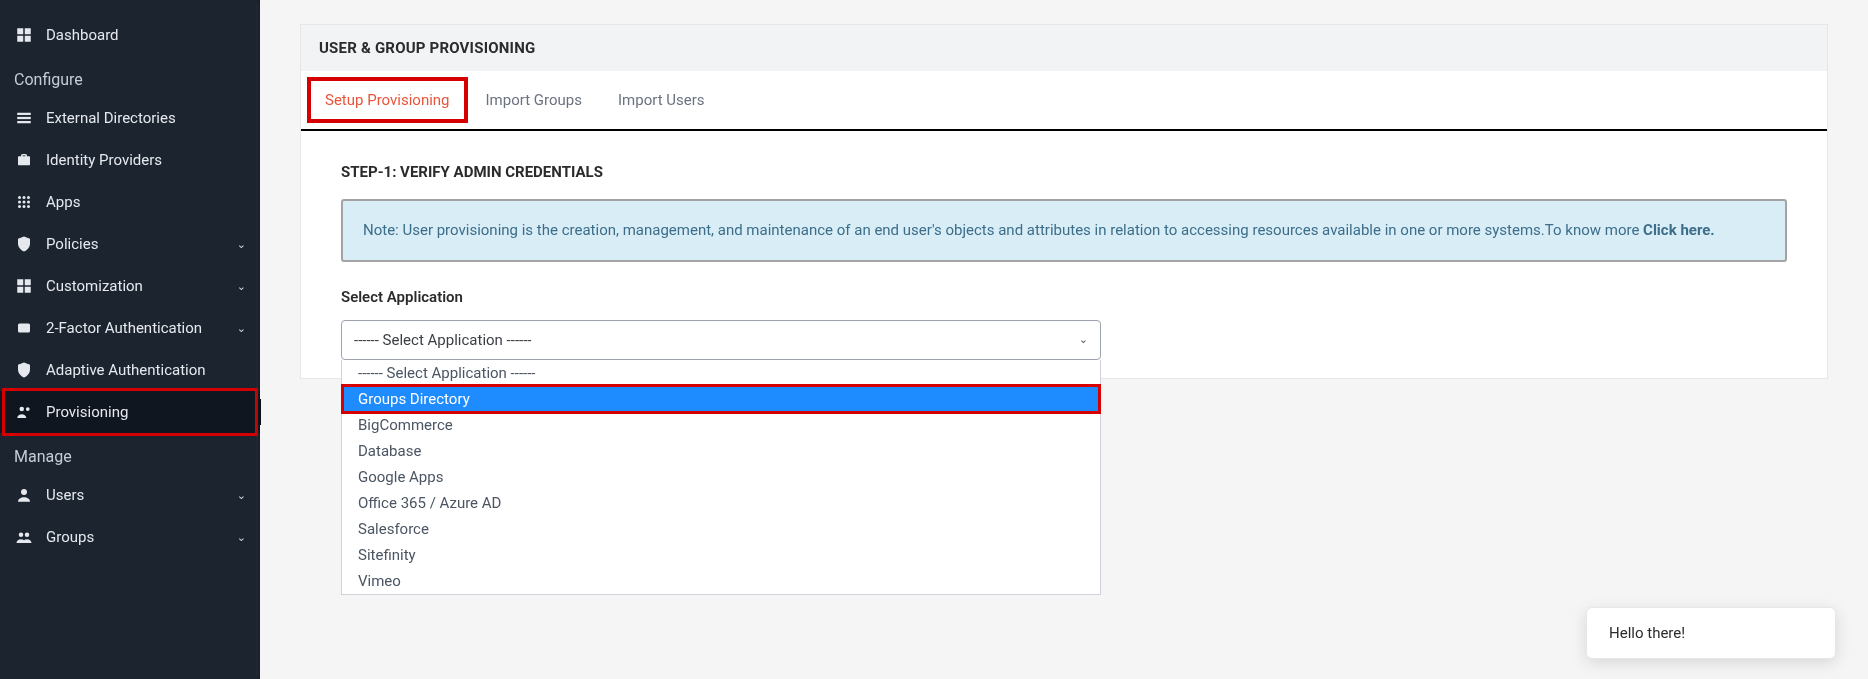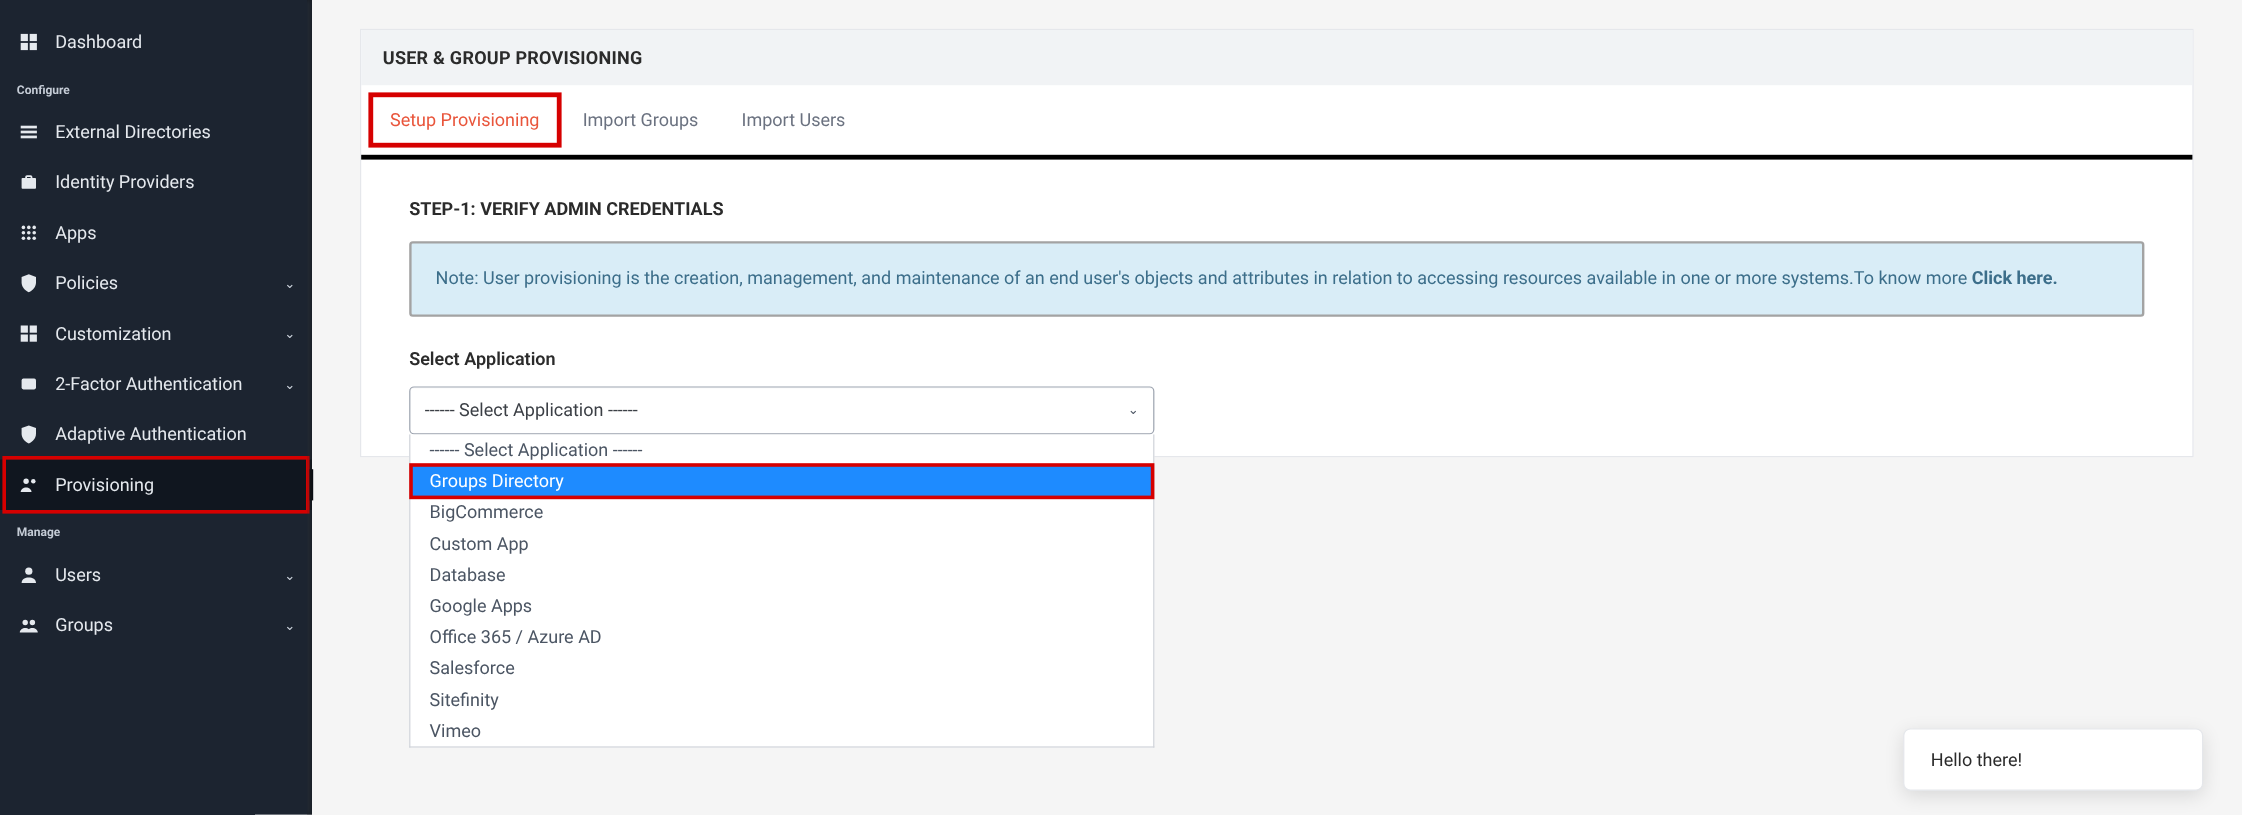--- a/index.html
+++ b/index.html
@@ -7,41 +7,41 @@
 
 .layout { display:flex; height:100%; }
 
 
 .sidebar { width:260px; background:#1c2430; color:#e5e9ee; flex-shrink:0; padding-top:14px; position:relative; }
 .sidebar::after { content:""; position:absolute; top:0; right:0; width:4px; height:100%; background:rgba(255,255,255,0.05); box-shadow: inset -2px 0 4px rgba(0,0,0,0.4); }
 .nav-item { display:flex; align-items:center; padding:11px 14px; cursor:pointer; font-size:15px; }
 .nav-item .icon-slot { width:20px; height:20px; display:inline-flex; align-items:center; justify-content:center; margin-right:12px; flex-shrink:0; }
 .nav-item .label { flex:1; }
 .nav-item .chevron { font-size:11px; color:#cfd6df; }
-.section-heading { padding:14px 14px 8px; font-size:10px; color:#c5ccd6;font-weight:bold; }
+.section-heading { padding:14px 14px 8px; font-size:16px; color:#c5ccd6; }
 .nav-item.active-highlight { position:relative; }
 .nav-item.active-highlight::before { content:""; position:absolute; top:-3px; left:2px; right:2px; bottom:-3px; border:3px solid #d60000; pointer-events:none; }
 .nav-item.active-bg { background:#10161f; }
 .nav-item.active-bg::after { content:""; position:absolute; right:-1px; width:3px; height:26px; background:#0b0f14; }
 
 
 .main { flex:1; padding:0 40px 0 40px; }
 .panel { background:#ffffff; margin-top:24px; border:1px solid #e5e7eb; }
 .panel-header { background:#f1f3f5; padding:14px 18px; font-weight:700; font-size:15px; letter-spacing:.2px; color:#2b2b2b; }
-.tabs-bar { display:flex; border-bottom:4px solid #000000; padding:0 6px;text-align:right; }
+.tabs-bar { display:flex; border-bottom:2px solid #000000; padding:0 6px;text-align:right; }
 .tab { padding:20px 18px; font-size:15px; color:#6b7280; cursor:pointer; }
 .tab.active { color:#e9553b; }
 .tab.active-highlight { position:relative; }
 .tab.active-highlight::before { content:""; position:absolute; top:6px; left:0; right:0; bottom:6px; border:4px solid #d60000; pointer-events:none; }
 .panel-body { padding:18px 40px; }
 .step-title { font-weight:700; font-size:15px; color:#2b2b2b; margin:14px 0 18px; }
 .info-box { background:#d9edf7; border:2px solid #a3a3a3; color:#3c6e8a; font-size:15px; padding:18px 20px; border-radius:3px; line-height:1.5; }
 .info-box a { color:#3c6e8a; font-weight:700; text-decoration:none; }
 .field-label { font-size:15px; color:#2b2b2b; margin-top:26px; font-weight:600; }
-.select-wrap { position:relative; margin-top:14px; width:621px; }
+.select-wrap { position:relative; margin-top:14px; width:760px; }
 .select-display { width:100%; height:40px; border:1px solid #9ca3af; border-radius:4px; background:#fff; display:flex; align-items:center; padding:0 12px; font-size:15px; color:#3b3f45; justify-content:space-between; box-shadow: inset 0 1px 0 rgba(0,0,0,0.02); }
 .select-display .caret { font-size:11px; color:#4b5563; }
 .dropdown { position:absolute; top:40px; left:0; width:100%; background:#fff; border:1px solid #cfd3d9; border-top:none; z-index:5; }
 .dropdown .option { padding:2px 16px; font-size:15px; color:#4b5563; line-height:22px; cursor:pointer; }
 .dropdown .option.placeholder { color:#4b5563; }
 .dropdown .option.selected { background:#1e8bff; color:#fff; }
 .dropdown .option.selected-highlight { position:relative; }
 .dropdown .option.selected-highlight::before { content:""; position:absolute; top:-2px; left:-1px; right:-1px; bottom:-2px; border:3px solid #d60000; pointer-events:none; }
 
 
@@ -215,21 +215,20 @@
 
         <div class="select-wrap">
           <div class="select-display">
             <span>------ Select Application ------</span>
             <span class="caret">⌄</span>
           </div>
           <div class="dropdown">
             <div class="option placeholder"><span>------ Select Application ------</span></div>
             <div class="option selected selected-highlight"><span>Groups Directory</span></div>
             <div class="option"><span>BigCommerce</span></div>
-            <div class="option"><span>Custom App</span></div>
             <div class="option"><span>Database</span></div>
             <div class="option"><span>Google Apps</span></div>
             <div class="option"><span>Office 365 / Azure AD</span></div>
             <div class="option"><span>Salesforce</span></div>
             <div class="option"><span>Sitefinity</span></div>
             <div class="option"><span>Vimeo</span></div>
           </div>
         </div>
       </div>
     </div>

